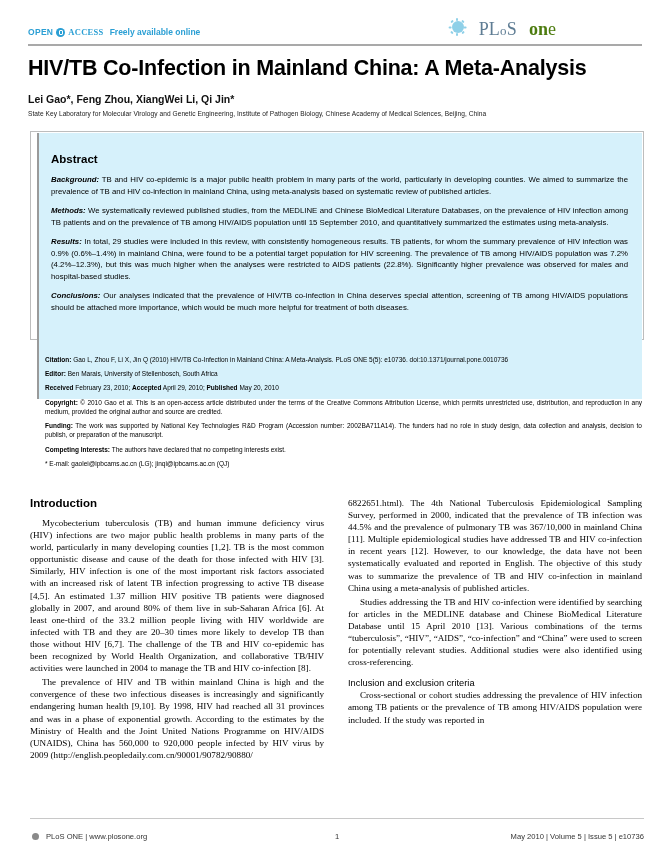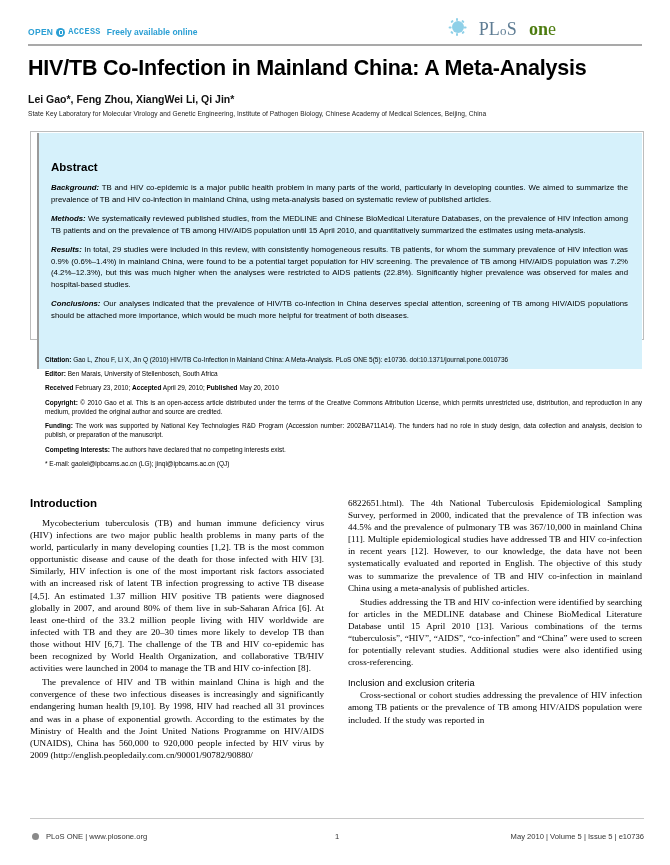--- a/index.html
+++ b/index.html
@@ -51,21 +51,21 @@
   .oa-lock::after {
     content: "";
     position: absolute;
     left: 2.5px; top: 2px;
     width: 4px; height: 5px;
     border: 1.1px solid #ffffff;
     border-radius: 1px;
     box-sizing: border-box;
   }
   .oa-access {
-    font-family: Liberation Mono, monospace;
+    font-family: Liberation Serif, serif;
     font-size: 8.5px;
     font-weight: bold;
     letter-spacing: .3px;
     color: #2b9fd4;
   }
   .oa-free {
     font-family: "Liberation Sans", sans-serif;
     font-size: 8.5px;
     font-weight: bold;
     color: #2b9fd4;
@@ -157,25 +157,25 @@
     color: #222;
     letter-spacing: .05px;
   }
 
   
   .abstract-box {
     position: absolute;
     left: 37px;
     top: 133px;
     width: 605px;
-    height: 236px;
+    height: 266px;
     background: #d6f1fb;
     border-left: 2.5px solid #9a9a9a;
     box-sizing: border-box;
-    padding: 28px 14px 8px 12px;
+    padding: 20px 14px 8px 12px;
   }
   .abstract-outline {
     position: absolute;
     left: 30px;
     top: 131px;
     width: 614px;
     height: 209px;
     border: 1px solid #bdbdbd;
     box-sizing: border-box;
     pointer-events: none;
@@ -338,21 +338,21 @@
   <div class="affiliation">State Key Laboratory for Molecular Virology and Genetic Engineering, Institute of Pathogen Biology, Chinese Academy of Medical Sciences, Beijing, China</div>
 
   <div class="abstract-outline"></div>
   <div class="abstract-box">
     <div class="abs-heading">Abstract</div>
 
     <p class="abs-para">
       <span class="lbl">Background:</span><span> TB and HIV co-epidemic is a major public health problem in many parts of the world, particularly in developing counties. We aimed to summarize the prevalence of TB and HIV co-infection in mainland China, using meta-analysis based on systematic review of published articles.</span>
     </p>
     <p class="abs-para">
-      <span class="lbl">Methods:</span><span> We systematically reviewed published studies, from the MEDLINE and Chinese BioMedical Literature Databases, on the prevalence of HIV infection among TB patients and on the prevalence of TB among HIV/AIDS population until 15 April 2010, and quantitatively summarized the estimates using meta-analysis.</span>
+      <span class="lbl">Methods:</span><span> We systematically reviewed published studies, from the MEDLINE and Chinese BioMedical Literature Databases, on the prevalence of HIV infection among TB patients and on the prevalence of TB among HIV/AIDS population until 15 September 2010, and quantitatively summarized the estimates using meta-analysis.</span>
     </p>
     <p class="abs-para">
       <span class="lbl">Results:</span><span> In total, 29 studies were included in this review, with consistently homogeneous results. TB patients, for whom the summary prevalence of HIV infection was 0.9% (0.6%–1.4%) in mainland China, were found to be a potential target population for HIV screening. The prevalence of TB among HIV/AIDS population was 7.2% (4.2%–12.3%), but this was much higher when the analyses were restricted to AIDS patients (22.8%). Significantly higher prevalence was observed for males and hospital-based studies.</span>
     </p>
     <p class="abs-para">
       <span class="lbl">Conclusions:</span><span> Our analyses indicated that the prevalence of HIV/TB co-infection in China deserves special attention, screening of TB among HIV/AIDS populations should be attached more importance, which would be much more helpful for treatment of both diseases.</span>
     </p>
   </div>
 
   <div class="meta">

